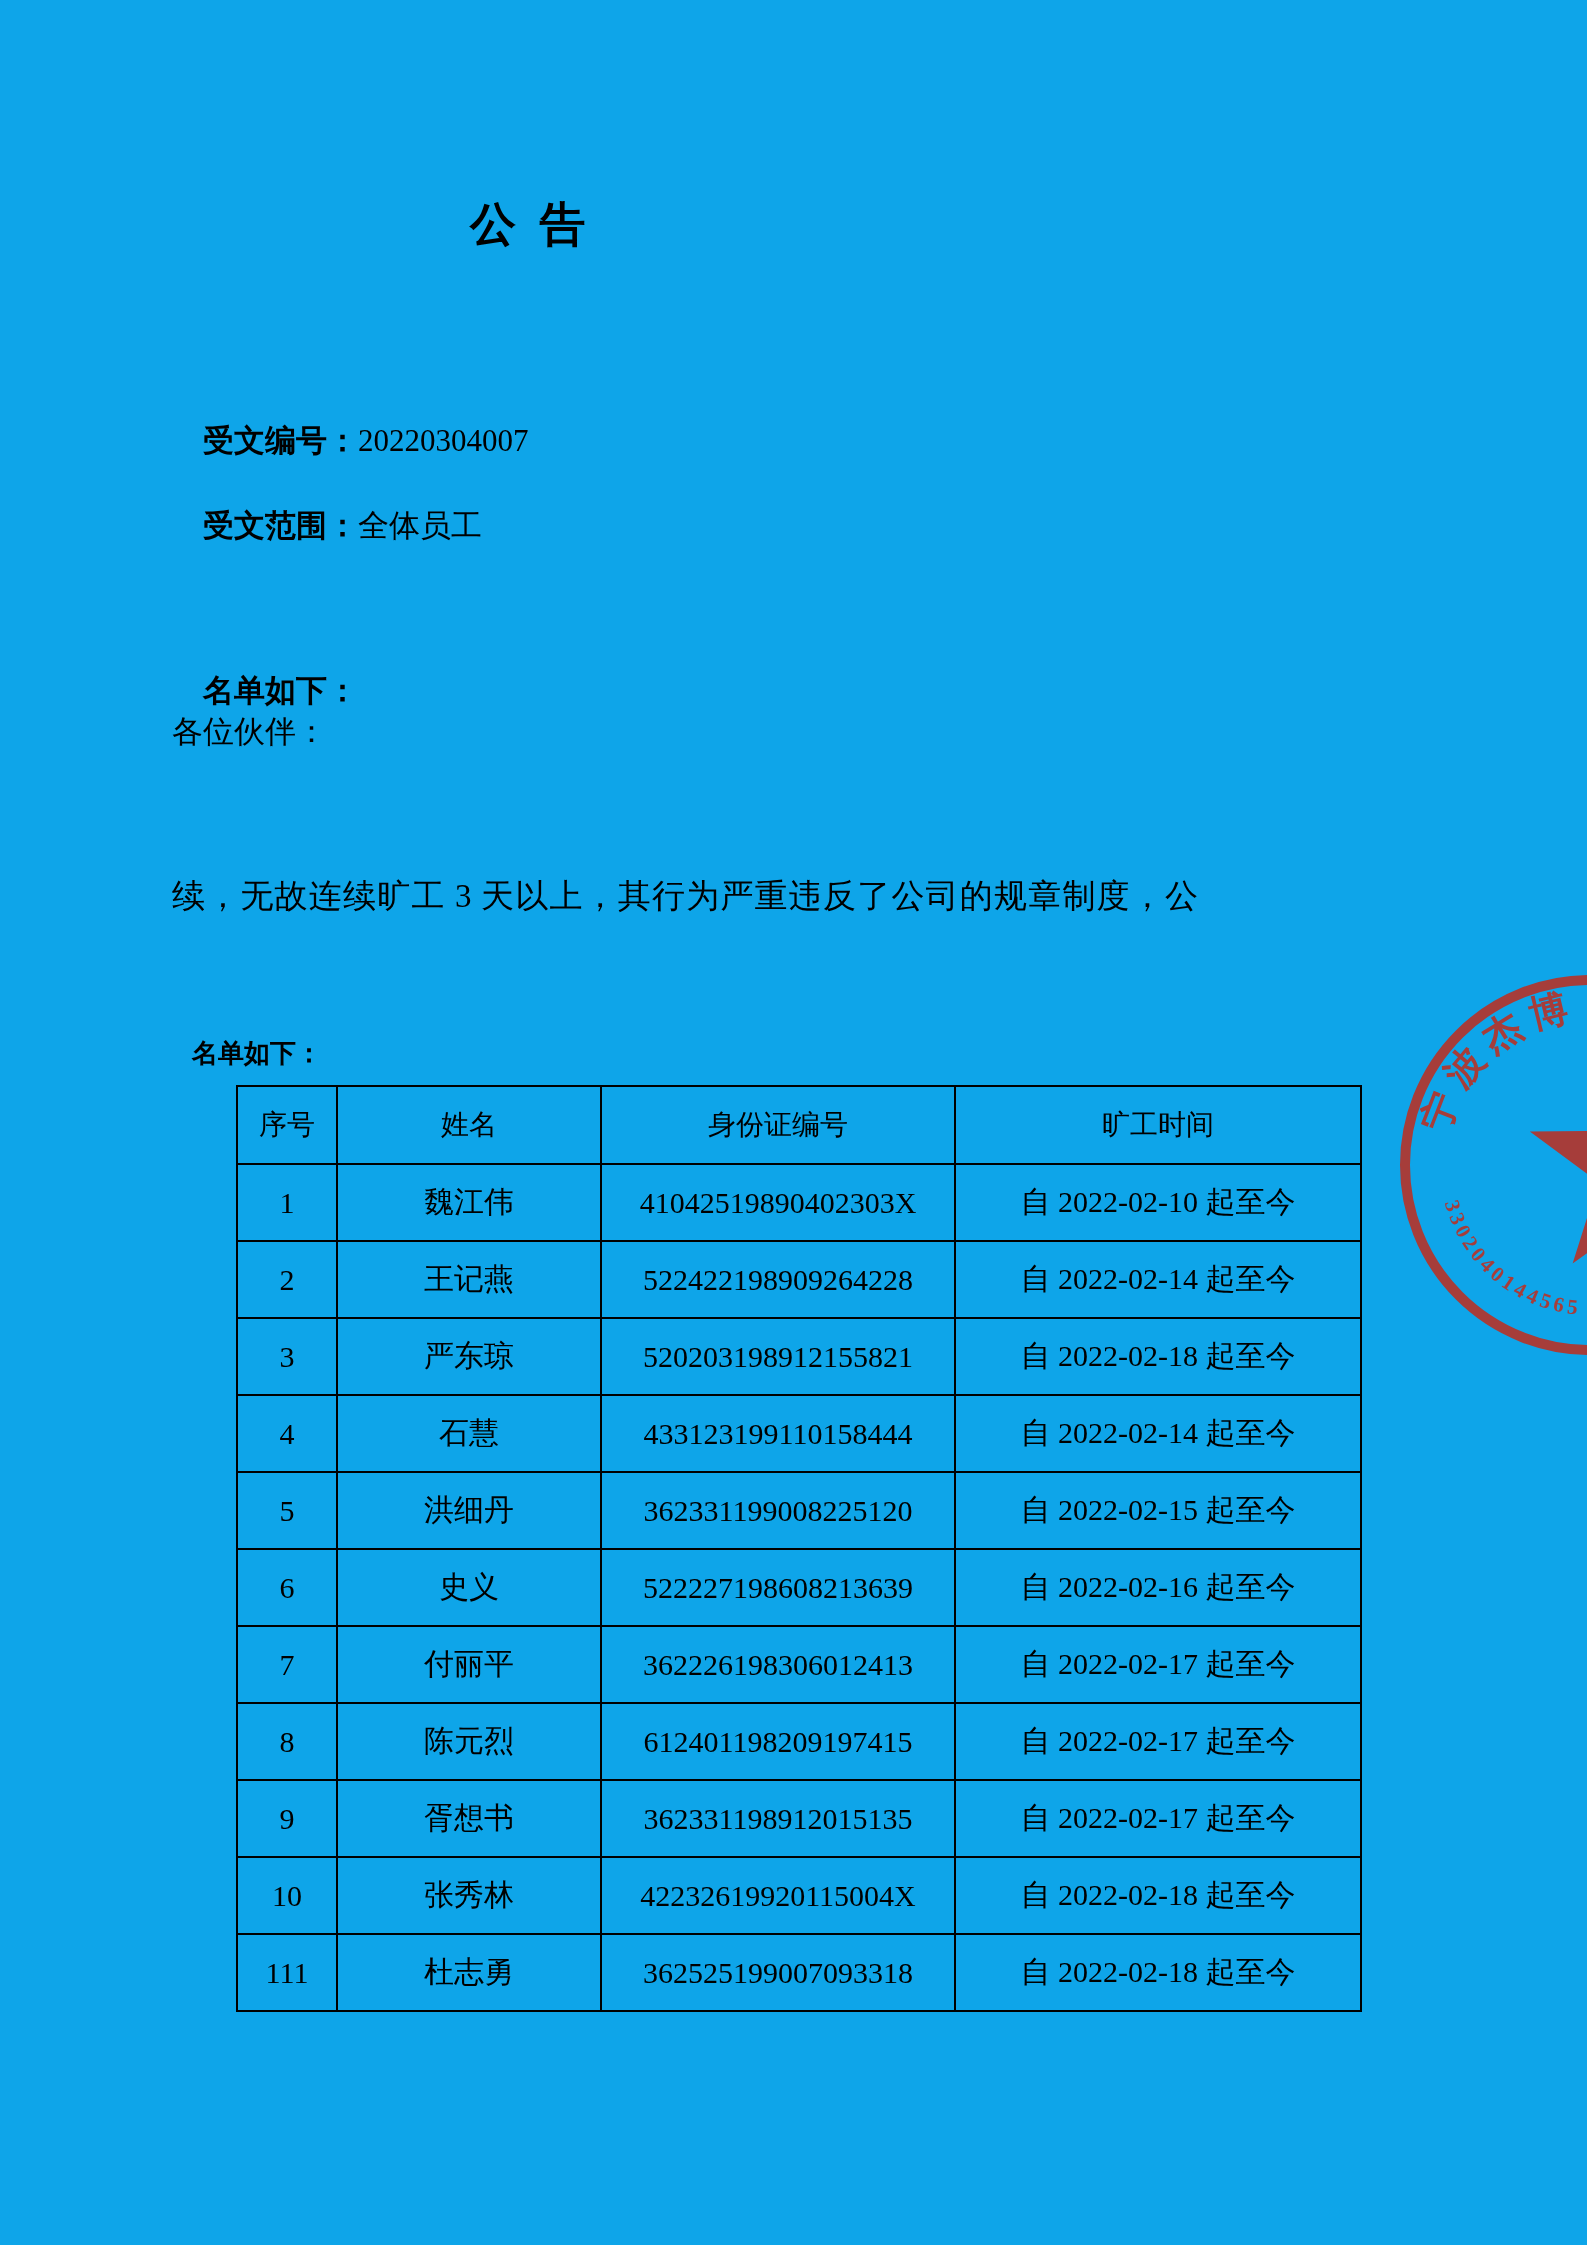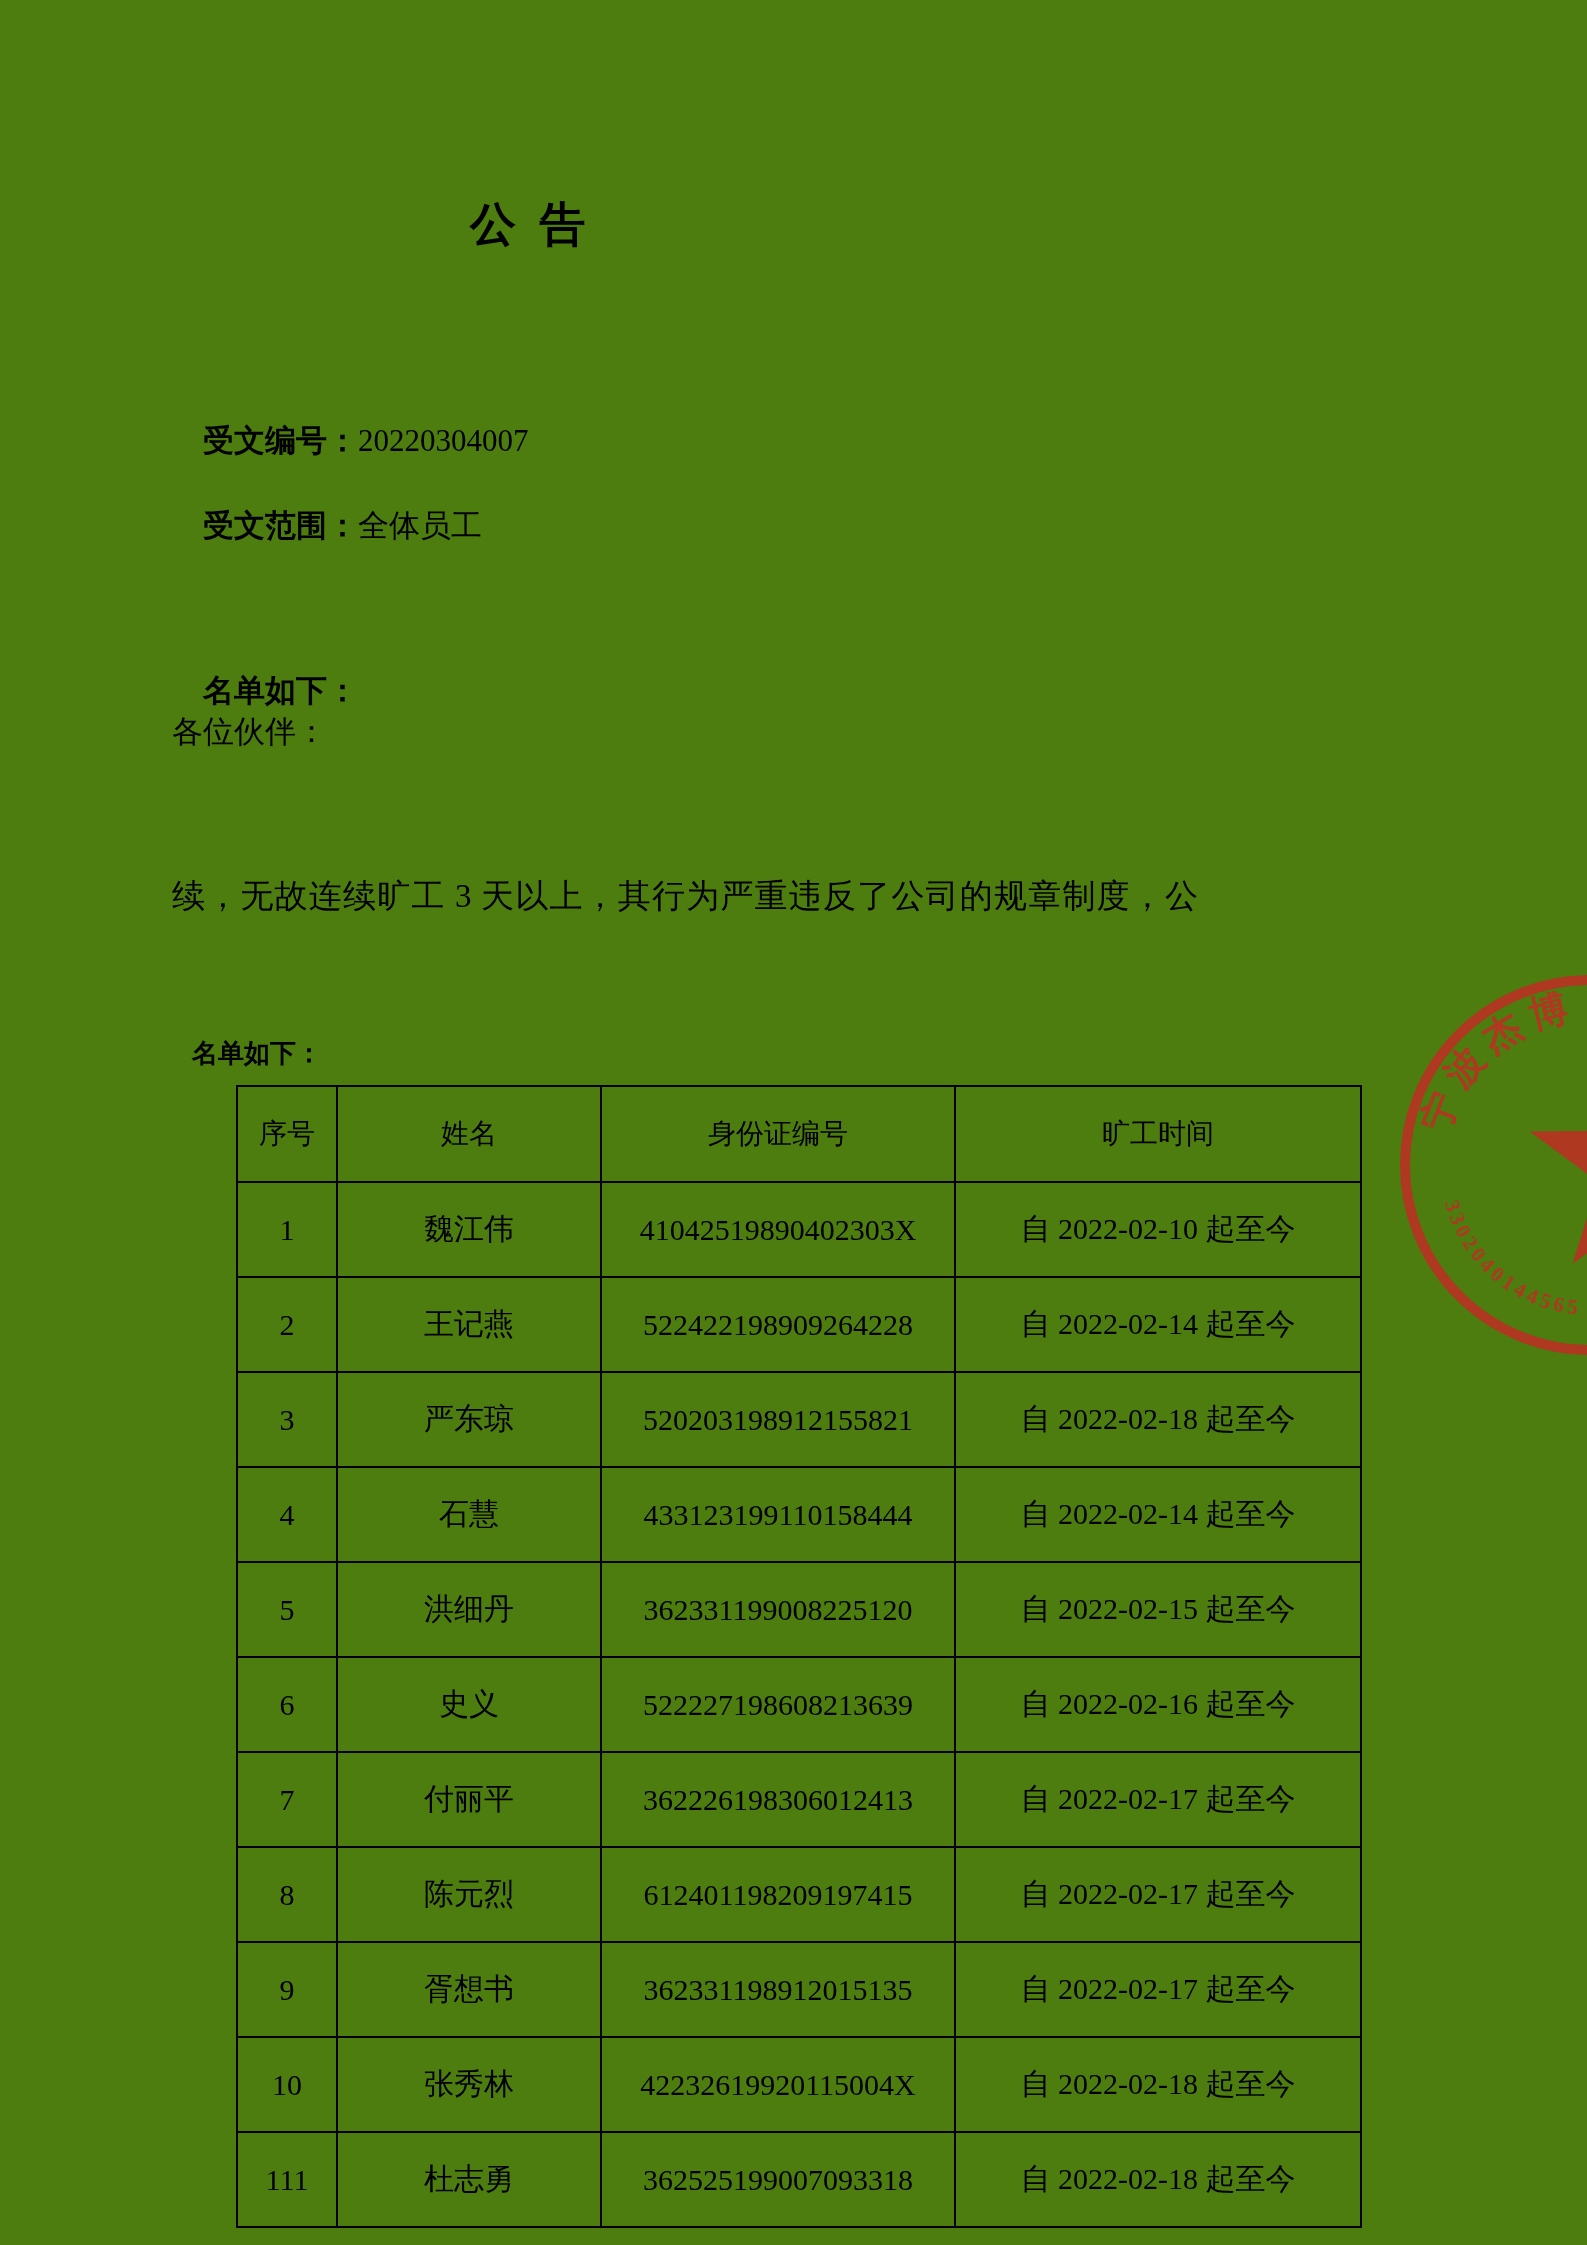--- a/index.html
+++ b/index.html
@@ -1,19 +1,19 @@
 <!DOCTYPE html>
 <html><head>
 <meta charset="utf-8">
 <style>
   html,body{margin:0;padding:0;background:#e8e8e8;}
   .page{
     position:relative;
     width:1587px;height:2245px;
-    background:#4d7c0f;
+    background:#0ea5e9;
     overflow:hidden;
     font-family:"Liberation Serif","DejaVu Serif",serif;
     color:#000;
   }
   .doc-title{
     position:absolute;left:470px;top:194px;
     font-size:46px;font-weight:700;letter-spacing:6px;
     white-space:pre;
   }
   .field-line{
@@ -42,21 +42,21 @@
     position:absolute;left:236px;top:1085px;
   }
   table.roster-table{
     border-collapse:collapse;table-layout:fixed;width:1124px;
   }
   .roster-table th,.roster-table td{
     border:2px solid #000;
     text-align:center;vertical-align:middle;
     font-weight:400;
     font-size:29px;
-    padding:9px;
+    padding:0;
     overflow:hidden;
   }
   .roster-table thead th{height:76px;font-size:28px;}
   .roster-table tbody td{height:75px;font-size:30px;}
   .footer-line{
     position:absolute;left:172px;top:2050px;width:1166px;
     text-align:center;font-size:21px;letter-spacing:1px;
   }
   .stamp-svg{
     position:absolute;left:1380px;top:955px;

